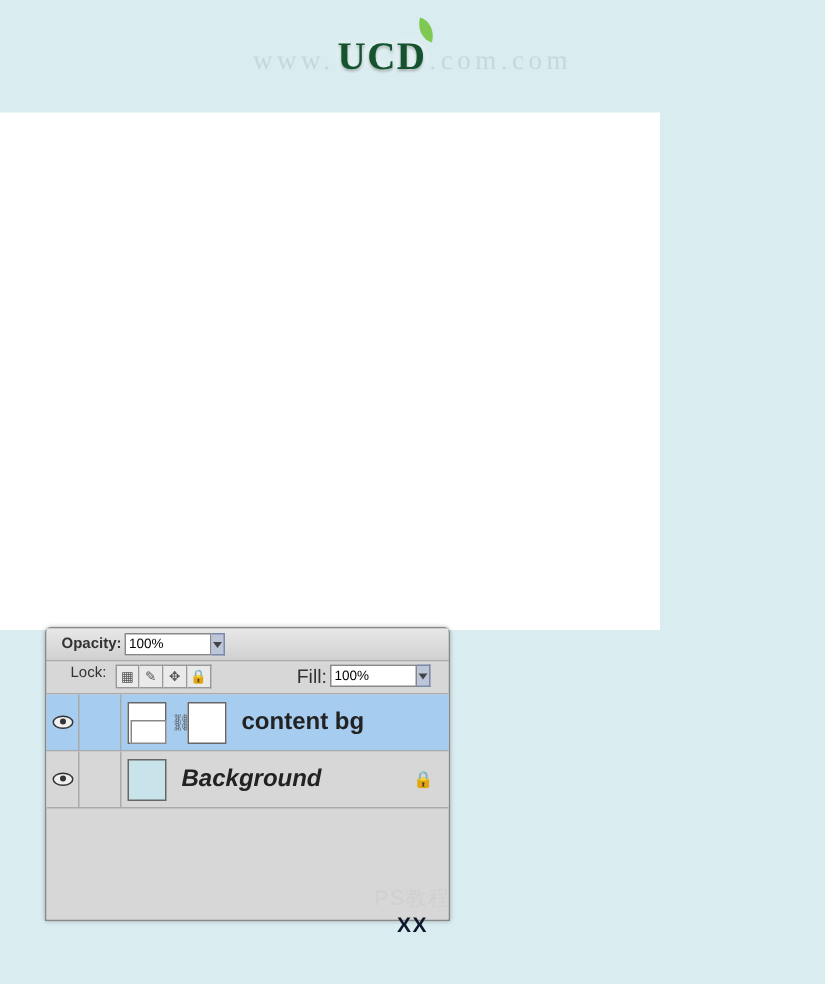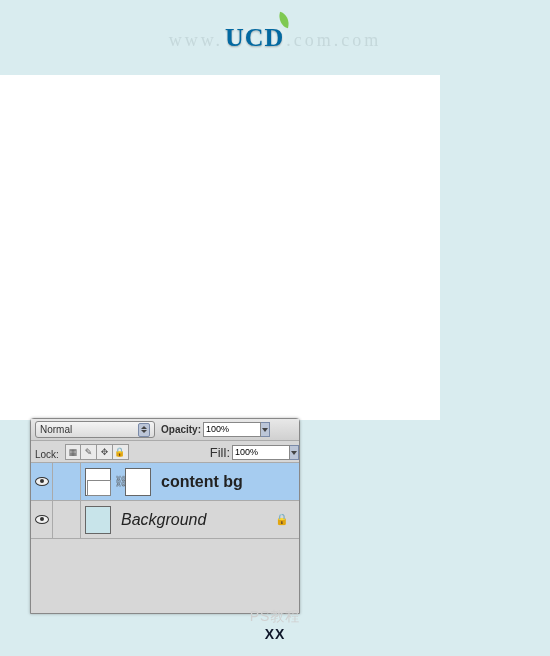--- a/index.html
+++ b/index.html
@@ -24,21 +24,21 @@
     .logo-text {
       font-family: Georgia, serif;
       font-size: 18px;
       color: #c5d8db;
       letter-spacing: 3px;
       position: relative;
     }
     .logo-ucd {
       font-size: 26px;
       font-weight: bold;
-      color: #0369a1;
+      color: #14532d;
       text-shadow: 0 1px 2px rgba(0,0,0,0.3), 0 0 6px rgba(255,255,255,0.8);
       letter-spacing: 1px;
       margin: 0 2px;
       position: relative;
     }
     .leaf {
       position: absolute;
       top: -10px;
       right: -6px;
       width: 12px;
@@ -120,22 +120,22 @@
       width: 9px;
       height: 15px;
       background: #bcc6d8;
       border: 1px solid #7a8aa8;
       border-left: none;
       position: relative;
     }
     .mini-dd::after { content:""; position:absolute; top:5px; left:1px; border-left:3px solid transparent; border-right:3px solid transparent; border-top:4px solid #444; }
     .panel-row2 {
       display: flex;
-      align-items: flex-end;
-      padding: 2px 0;
+      align-items: flex-start;
+      padding: 2px 12px;
       border-bottom: 1px solid #aaa;
       background: #d7d7d7;
       height: 22px;
     }
     .lock-label { font-size: 10px; color: #333; margin-right: 6px; margin-left: 4px; }
     .lock-btn {
       width: 16px;
       height: 16px;
       background: #eaeaea;
       border: 1px solid #999;
@@ -208,34 +208,34 @@
       font-size: 11px;
       color: #555;
       text-align: center;
     }
     .layer-name {
       font-size: 16px;
       font-weight: bold;
       color: #222;
       margin-left: 6px;
     }
-    .layer-name.italic { font-style: italic; font-weight: normal; }
+    .layer-name.italic { font-style: italic; font-weight: bold; }
     .row-lock {
       margin-left: auto;
       margin-right: 10px;
       font-size: 11px;
       color: #444;
     }
     .layers-body {
       background: #d7d7d7;
       min-height: 150px;
     }
     .watermark {
       position: absolute;
-      bottom: 14px;
+      bottom: 32px;
       left: 0;
       width: 550px;
       text-align: center;
       font-size: 14px;
       color: #d0d0d0;
       letter-spacing: 1px;
     }
     .watermark .xx { color: #0f172a; font-weight: bold; }
   </style>
 </head>
@@ -244,24 +244,20 @@
 <div class="header">
   <div class="logo-text">
     <span>www.</span><span class="logo-ucd"><span>UCD</span><span class="leaf"></span></span><span>.com.com</span>
   </div>
 </div>
 
 <div class="canvas-area"></div>
 
 <div class="layers-panel">
   <div class="panel-row1">
-    <div class="blend-dropdown">
-      <span>Normal</span>
-      <span class="dd-arrows"></span>
-    </div>
     <span class="label-right">Opacity:</span>
     <span class="val-input">100%</span>
       <span class="mini-dd"></span>
   </div>
 
   <div class="panel-row2">
     <span class="lock-label">Lock:</span>
     <div class="lock-group">
       <div class="lock-btn">▦</div>
       <div class="lock-btn">✎</div>

